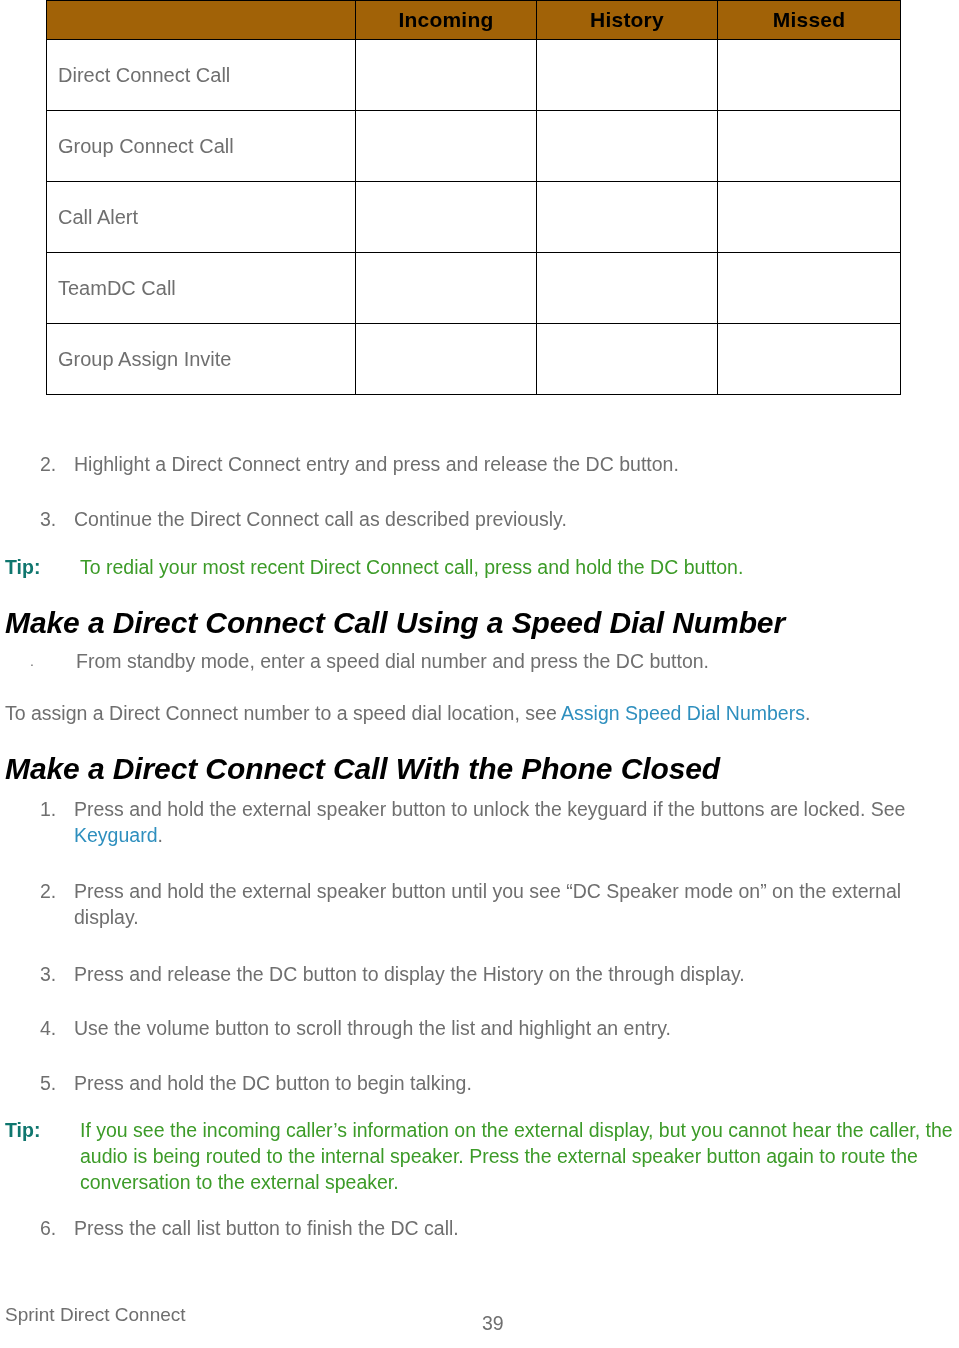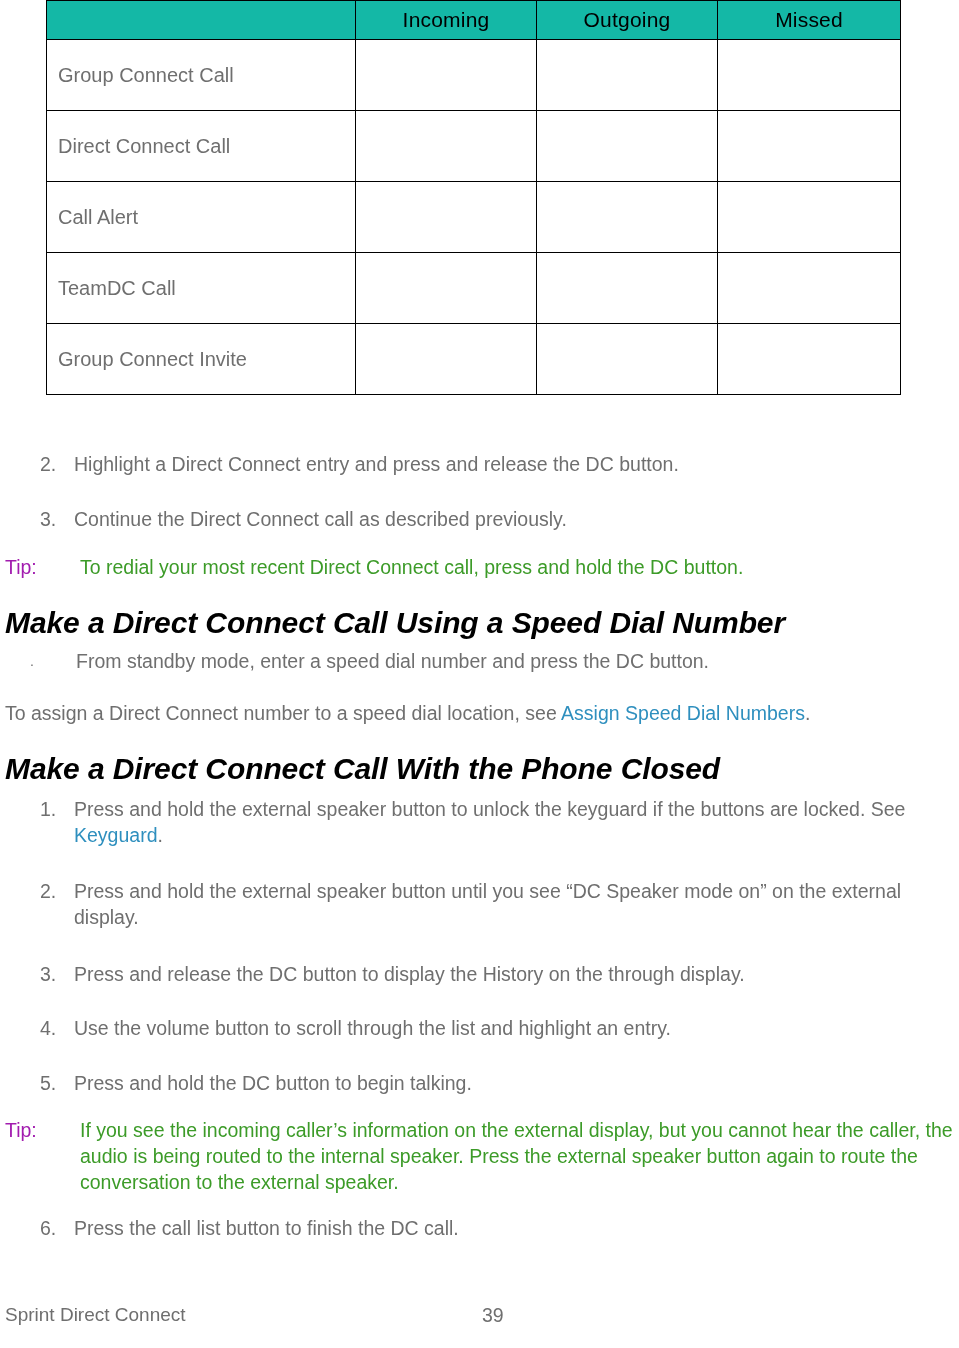--- a/index.html
+++ b/index.html
@@ -40,24 +40,24 @@
   table.feature-table col.c-col3   { width: 183px; }
 
   table.feature-table th,
   table.feature-table td {
     border: 1.6px solid #000000;
     padding: 0;
     vertical-align: middle;
   }
 
   table.feature-table thead th {
-    background: #14b8a6;
+    background: #a16207;
     height: 38px;
     font-size: 21px;
-    font-weight: normal;
+    font-weight: bold;
     color: #000000;
     text-align: center;
     letter-spacing: 0.2px;
   }
   table.feature-table thead th.blank-head {
     text-align: left;
   }
 
   table.feature-table tbody td {
     height: 70px;
@@ -95,22 +95,22 @@
   .tip {
     position: absolute;
     display: flex;
     font-size: 19.5px;
     line-height: 26px;
     color: #3C9B28;
   }
   .tip .tip-label {
     flex: 0 0 75px;
     width: 75px;
-    font-weight: normal;
-    color: #a21caf;
+    font-weight: bold;
+    color: #0f766e;
   }
   .tip .tip-body {
     flex: 1 1 auto;
     color: #3C9B28;
   }
 
   
   .heading {
     position: absolute;
     font-style: italic;
@@ -146,21 +146,21 @@
   .footer-title {
     position: absolute;
     left: 5px;
     top: 16px;
     color: #6F6F6F;
     font-size: 19px;
   }
   .footer-page {
     position: absolute;
     left: 482px;
-    top: 16px;
+    top: 24px;
     color: #6F6F6F;
     font-size: 19.5px;
   }
 </style>
 </head>
 <body>
 
 <div class="page">
 
   <div class="table-wrap">
@@ -168,51 +168,51 @@
       <colgroup>
         <col class="c-label">
           <col class="c-col">
           <col class="c-col2">
           <col class="c-col3">
       </colgroup>
       <thead>
         <tr>
           <th class="blank-head"></th>
           <th>Incoming</th>
-          <th>Outgoing</th>
+          <th>History</th>
           <th>Missed</th>
         </tr>
       </thead>
       <tbody>
         <tr>
+          <td class="row-label">Direct Connect Call</td>
+          <td class="cellbox"></td>
+          <td class="cellbox"></td>
+          <td class="cellbox"></td>
+        </tr>
+        <tr>
           <td class="row-label">Group Connect Call</td>
           <td class="cellbox"></td>
           <td class="cellbox"></td>
           <td class="cellbox"></td>
         </tr>
         <tr>
-          <td class="row-label">Direct Connect Call</td>
-          <td class="cellbox"></td>
-          <td class="cellbox"></td>
-          <td class="cellbox"></td>
-        </tr>
-        <tr>
           <td class="row-label">Call Alert</td>
           <td class="cellbox"></td>
           <td class="cellbox"></td>
           <td class="cellbox"></td>
         </tr>
         <tr>
           <td class="row-label">TeamDC Call</td>
           <td class="cellbox"></td>
           <td class="cellbox"></td>
           <td class="cellbox"></td>
         </tr>
         <tr>
-          <td class="row-label">Group Connect Invite</td>
+          <td class="row-label">Group Assign Invite</td>
           <td class="cellbox"></td>
           <td class="cellbox"></td>
           <td class="cellbox"></td>
         </tr>
       </tbody>
     </table>
   </div>
 
   <div class="step" style="left:40px; top:451px; width:880px;">
     <span class="marker">2.</span>

